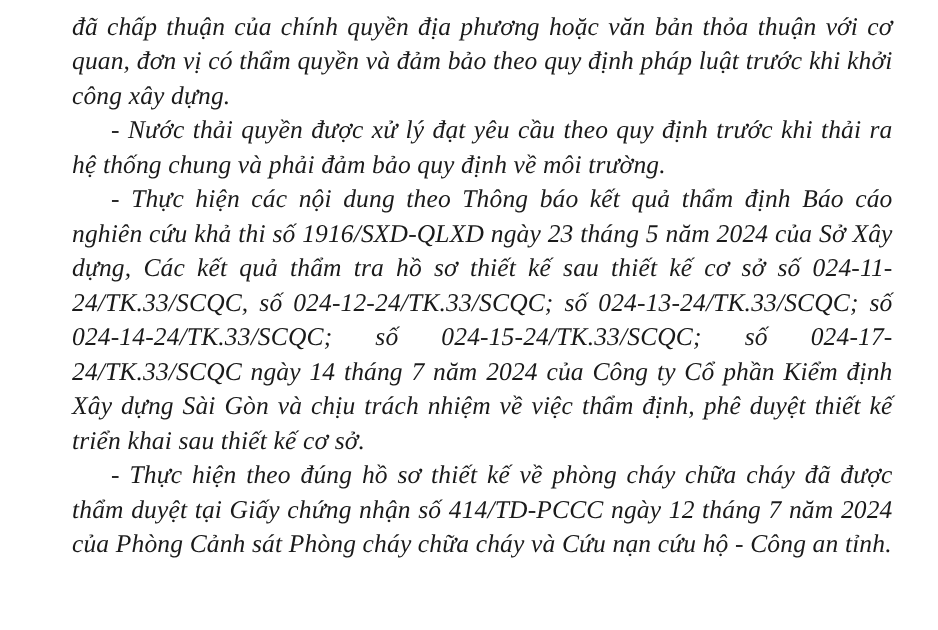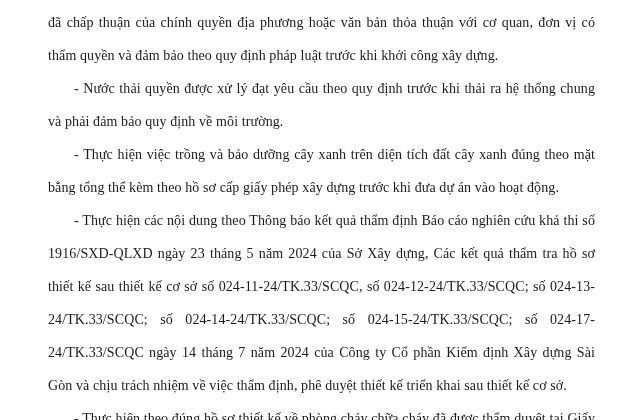--- a/index.html
+++ b/index.html
@@ -16,36 +16,36 @@
   }
   #doc-page {
     box-sizing: border-box;
     width: 625px;
     height: 420px;
     padding: 6px 30px 0 48px;
     background: #ffffff;
   }
   .para {
     margin: 0 0 0 0;
-    font-size: 14px;
-    line-height: 33px;
+    font-size: 17px;
+    line-height: 23px;
     text-align: justify;
     text-justify: inter-word;
     letter-spacing: 0.1px;
+    font-style: italic;
   }
   .para.indent {
     text-indent: 26px;
   }
   .para + .para {
     margin-top: 0px;
   }
 </style>
 </head>
 <body>
 
 <div id="doc-page">
   <p class="para">đã chấp thuận của chính quyền địa phương hoặc văn bản thỏa thuận với cơ quan, đơn vị có thẩm quyền và đảm bảo theo quy định pháp luật trước khi khởi công xây dựng.</p>
   <p class="para indent">- Nước thải quyền được xử lý đạt yêu cầu theo quy định trước khi thải ra hệ thống chung và phải đảm bảo quy định về môi trường.</p>
-  <p class="para indent">- Thực hiện việc trồng và bảo dưỡng cây xanh trên diện tích đất cây xanh đúng theo mặt bằng tổng thể kèm theo hồ sơ cấp giấy phép xây dựng trước khi đưa dự án vào hoạt động.</p>
   <p class="para indent">- Thực hiện các nội dung theo Thông báo kết quả thẩm định Báo cáo nghiên cứu khả thi số 1916/SXD-QLXD ngày 23 tháng 5 năm 2024 của Sở Xây dựng, Các kết quả thẩm tra hồ sơ thiết kế sau thiết kế cơ sở số 024-11-24/TK.33/SCQC, số        024-12-24/TK.33/SCQC;        số        024-13-24/TK.33/SCQC;        số        024-14-24/TK.33/SCQC; số 024-15-24/TK.33/SCQC;  số 024-17-24/TK.33/SCQC ngày 14 tháng 7 năm 2024 của Công ty Cổ phần Kiểm định Xây dựng Sài Gòn và chịu trách nhiệm về việc thẩm định, phê duyệt thiết kế triển khai sau thiết kế cơ sở.</p>
   <p class="para indent">- Thực hiện theo đúng hồ sơ thiết kế về phòng cháy chữa cháy đã được thẩm duyệt tại Giấy chứng nhận số 414/TD-PCCC ngày 12 tháng 7 năm 2024 của Phòng Cảnh sát Phòng cháy chữa cháy và Cứu nạn cứu hộ - Công an tỉnh.</p>
 
 </div>
 
 </body></html>

